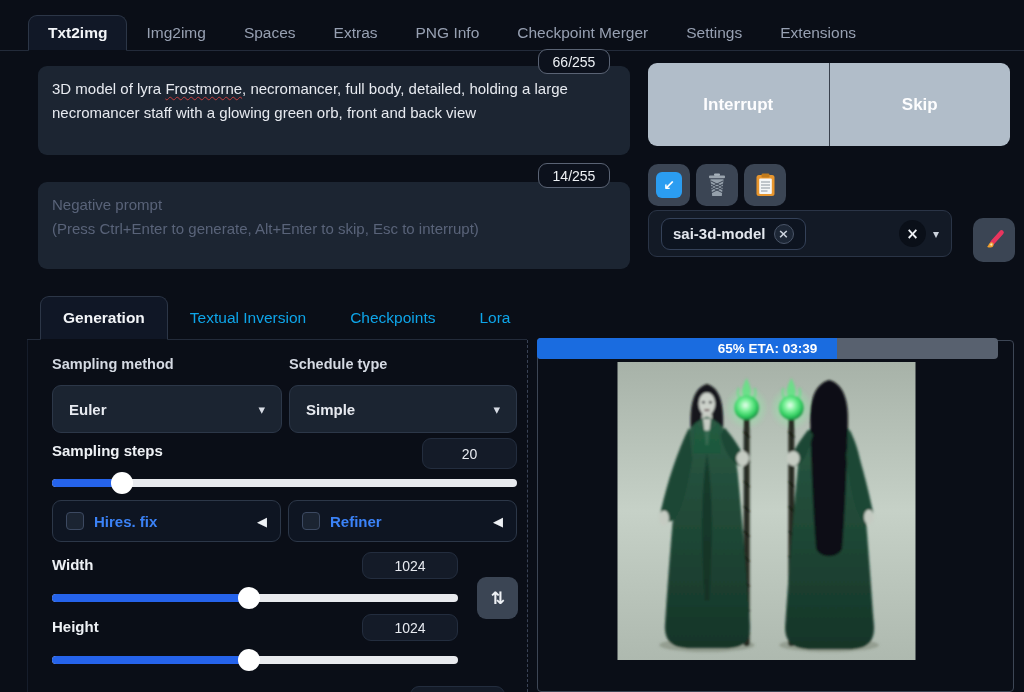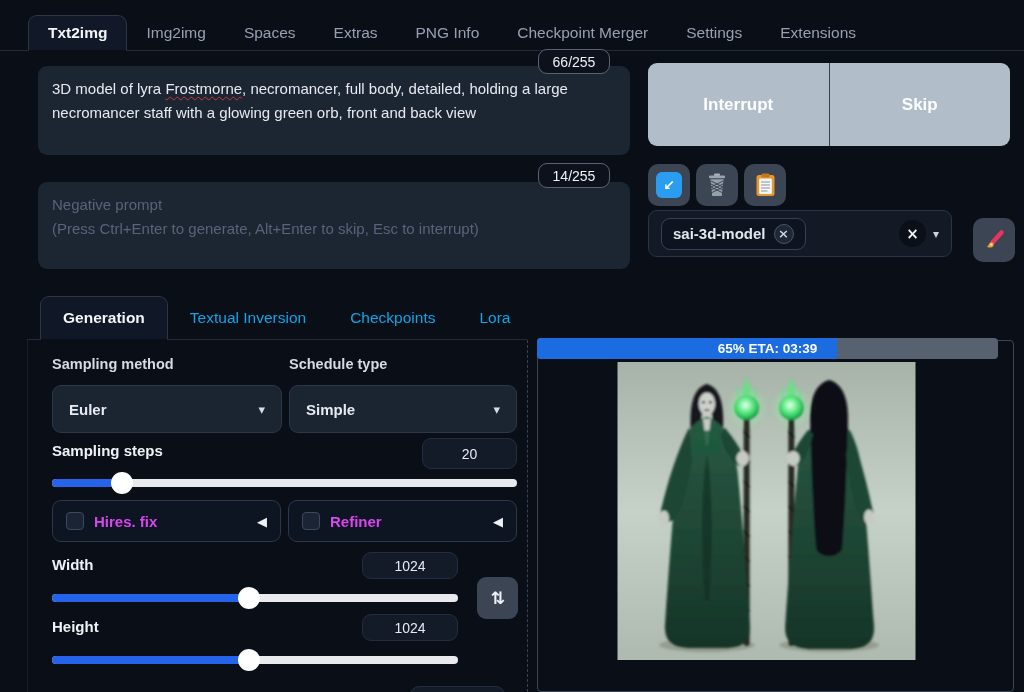--- a/index.html
+++ b/index.html
@@ -83,21 +83,21 @@
     color:#e7eaf0; font-size:14px; text-align:center; font-family:"Liberation Sans",sans-serif; outline:none; }
 
   .slider { position:absolute; height:8px; background:#e8eaee; border-radius:5px; cursor:pointer; }
   .slider-fill { height:100%; background:#2563eb; border-radius:5px 0 0 5px; position:relative; }
   .slider-handle { position:absolute; right:-11px; top:50%; transform:translateY(-50%);
     width:22px; height:22px; background:#ffffff; border-radius:50%; cursor:grab; }
 
   .accordion { position:absolute; height:42px; background:#0e1522; border:1px solid #2c3748;
     border-radius:9px; display:flex; align-items:center; padding:0 13px; gap:10px; cursor:pointer; }
   .checkbox { width:18px; height:18px; background:#1b2432; border:1px solid #3c4961; border-radius:4px; cursor:pointer; }
-  .acc-label { font-size:15px; font-weight:700; color:#d946ef; }
+  .acc-label { font-size:15px; font-weight:700; color:#3b82f6; }
   .acc-arrow { margin-left:auto; color:#eef1f5; font-size:13px; }
 
   .swap-btn { position:absolute; left:477px; top:577px; width:41px; height:42px; background:#3b4554;
     border-radius:9px; display:flex; align-items:center; justify-content:center;
     color:#eef1f5; font-size:17px; font-weight:700; cursor:pointer; }
 
   
   .preview-panel { position:absolute; left:537px; top:340px; width:477px; height:352px;
     background:#0a0e17; border:1px solid #3d4655; border-radius:4px; }
   .progress { position:absolute; left:537px; top:338px; width:461px; height:21px;

